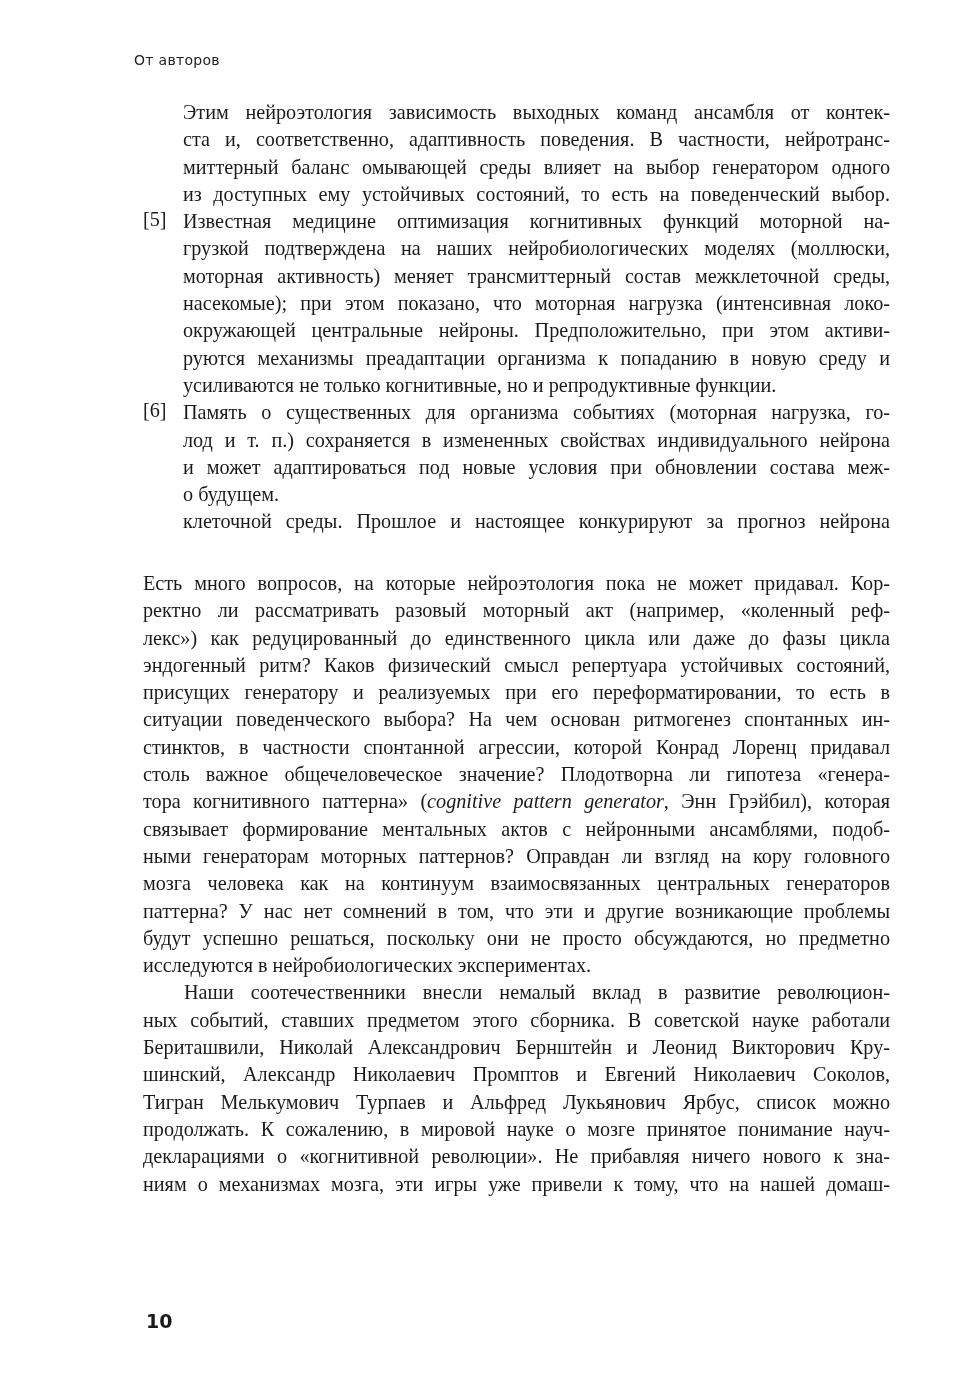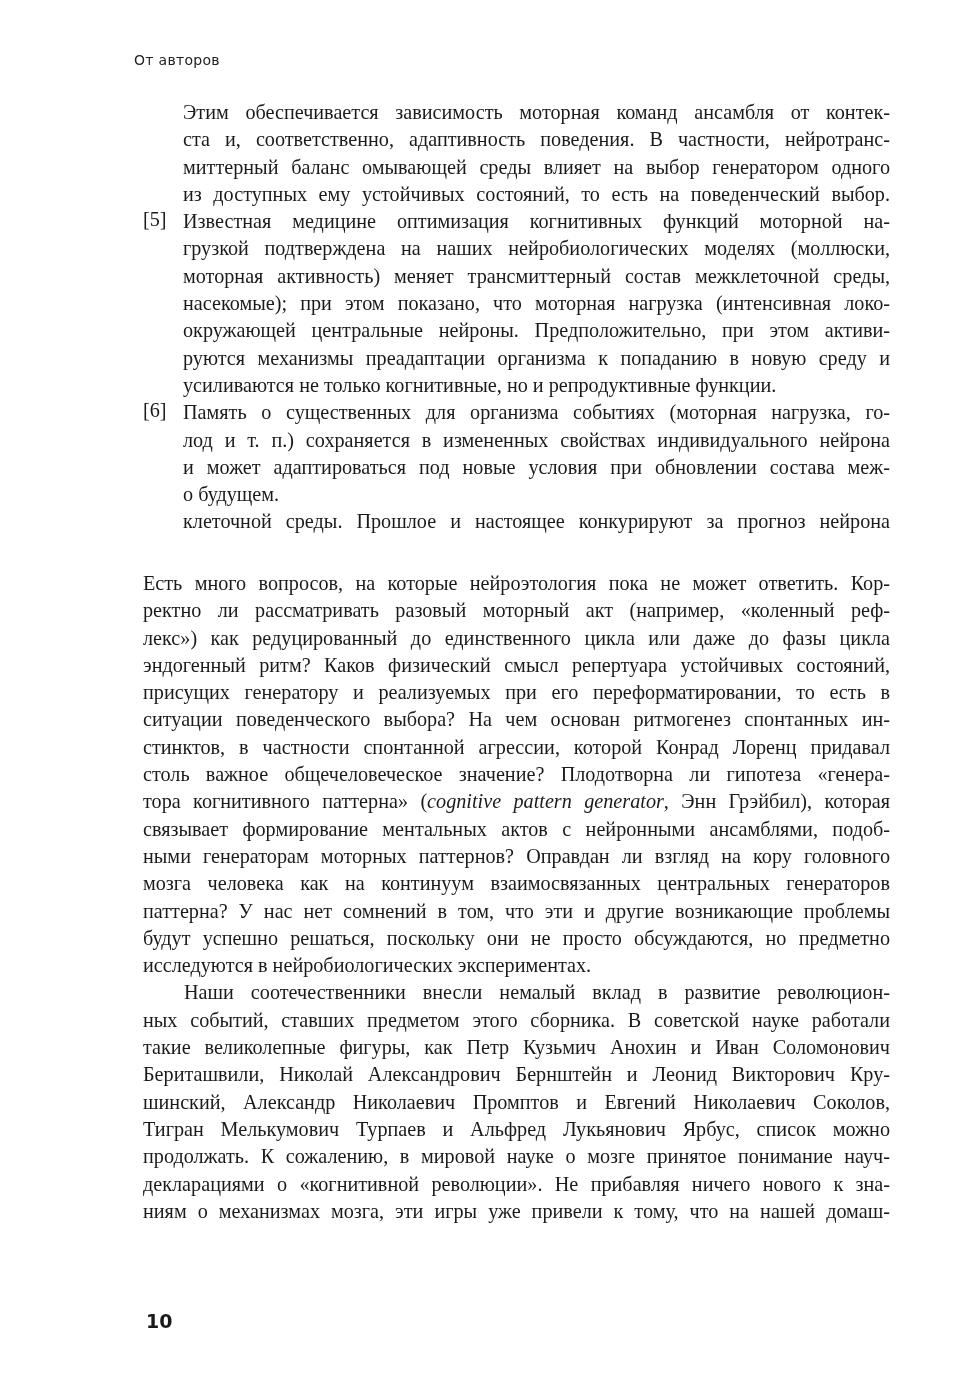--- a/index.html
+++ b/index.html
@@ -35,21 +35,21 @@
   em { }
 </style>
 </head>
 <body>
 
 <div class="running-head">От авторов</div>
 
 <div class="text-block" style="top:99px;">
   <div class="indented">
     <div class="line">
-        <span class="justify-box">Этим обеспечивается зависимость моторная команд ансамбля от контек-</span>
+        <span class="justify-box">Этим нейроэтология зависимость выходных команд ансамбля от контек-</span>
       </div>
     <div class="line">
         <span class="justify-box">ста и, соответственно, адаптивность поведения. В частности, нейротранс-</span>
       </div>
     <div class="line">
         <span class="justify-box">миттерный баланс омывающей среды влияет на выбор генератором одного</span>
       </div>
     <div class="line">
         <span class="justify-box">из доступных ему устойчивых состояний, то есть на поведенческий выбор.</span>
       </div>
@@ -95,21 +95,21 @@
         <span class="justify-box">о будущем.</span>
       </div>
     <div class="line">
         <span class="justify-box">клеточной среды. Прошлое и настоящее конкурируют за прогноз нейрона</span>
       </div>
   </div>
 </div>
 
 <div class="text-block" style="top:570px;">
   <div class="line">
-      <span class="justify-box">Есть много вопросов, на которые нейроэтология пока не может ответить. Кор-</span>
+      <span class="justify-box">Есть много вопросов, на которые нейроэтология пока не может придавал. Кор-</span>
     </div>
   <div class="line">
       <span class="justify-box">ректно ли рассматривать разовый моторный акт (например, «коленный реф-</span>
     </div>
   <div class="line">
       <span class="justify-box">лекс») как редуцированный до единственного цикла или даже до фазы цикла</span>
     </div>
   <div class="line">
       <span class="justify-box">эндогенный ритм? Каков физический смысл репертуара устойчивых состояний,</span>
     </div>
@@ -148,23 +148,20 @@
     </div>
 
   <div>
     <div class="line">
         <span class="justify-box first-line-indent">Наши соотечественники внесли немалый вклад в развитие революцион-</span>
       </div>
     <div class="line">
         <span class="justify-box">ных событий, ставших предметом этого сборника. В советской науке работали</span>
       </div>
     <div class="line">
-        <span class="justify-box">такие великолепные фигуры, как Петр Кузьмич Анохин и Иван Соломонович</span>
-      </div>
-    <div class="line">
         <span class="justify-box">Бериташвили, Николай Александрович Бернштейн и Леонид Викторович Кру-</span>
       </div>
     <div class="line">
         <span class="justify-box">шинский, Александр Николаевич Промптов и Евгений Николаевич Соколов,</span>
       </div>
     <div class="line">
         <span class="justify-box">Тигран Мелькумович Турпаев и Альфред Лукьянович Ярбус, список можно</span>
       </div>
     <div class="line">
         <span class="justify-box">продолжать. К сожалению, в мировой науке о мозге принятое понимание науч-</span>

